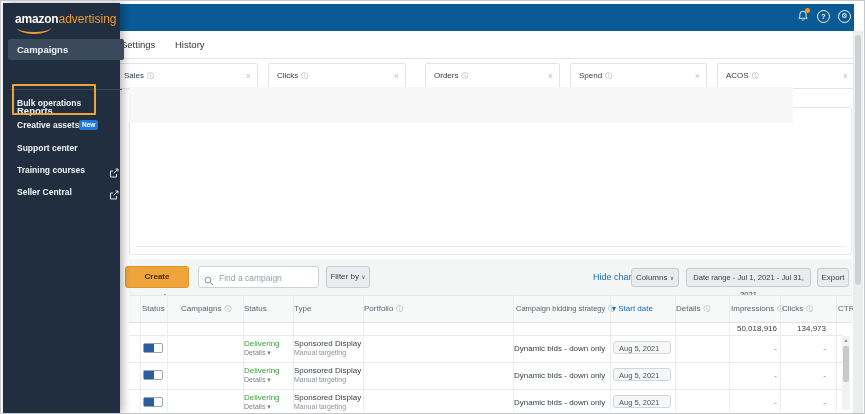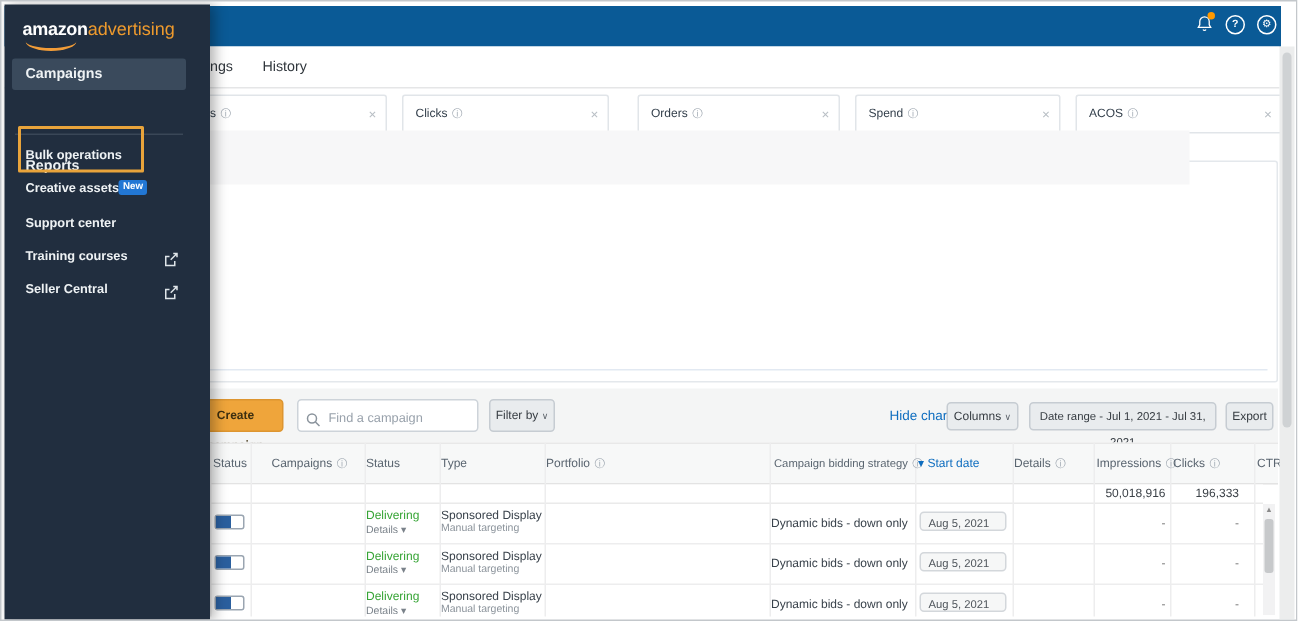--- a/index.html
+++ b/index.html
@@ -70,21 +70,21 @@
     background:#f6f7f7;font-size:7.5px;color:#50565c;line-height:13px;padding-left:5px;box-sizing:border-box;}
   .dash-imp{left:602px;top:9px;width:46px;text-align:right;font-size:8px;color:#777;}
   .dash-clk{left:653px;top:9px;width:44px;text-align:right;font-size:8px;color:#777;}
   
   .tbl-scroll{left:841px;top:335px;width:8px;height:74px;background:#f2f2f3;z-index:5;}
   .tbl-scroll .arrow{position:absolute;left:0;top:0;width:8px;text-align:center;font-size:5px;color:#8a8a8a;line-height:8px;}
   .tbl-thumb{position:absolute;left:1px;top:10px;width:6px;height:36px;background:#c7c9cb;border-radius:2px;}
   .win-scroll{left:852px;top:30px;width:10px;height:382px;background:#eceded;z-index:5;}
   .win-thumb{position:absolute;left:2px;top:4px;width:6px;height:250px;background:#cfd2d4;border-radius:3px;}
   
-  .sidebar{left:2px;top:2px;width:137px;height:410px;background:#212e3f;z-index:10;
+  .sidebar{left:2px;top:2px;width:117px;height:410px;background:#212e3f;z-index:10;
     box-shadow:3px 0 8px rgba(0,0,0,.3);}
   .logo{left:12px;top:9px;font-size:12px;white-space:nowrap;}
   .logo .brand{color:#fff;font-weight:bold;letter-spacing:-.2px;}
   .logo .suffix{color:#ee9a2d;}
   .smile{left:14px;top:23px;width:34px;height:6px;border-bottom:2px solid #f19c38;
     border-radius:0 0 55% 55%/0 0 90% 90%;}
   .side-item{left:0;width:125px;height:20px;color:#eef2f4;font-size:8.5px;font-weight:bold;line-height:20px;}
   .side-item .lbl{position:absolute;left:14px;}
   .item-selected{left:5px;width:116px;background:#3a4a5c;border-radius:2px;height:21px;line-height:21px;}
   .item-selected .lbl{left:9px;font-size:9.5px;}
@@ -182,21 +182,21 @@
   <div class="abs colsep" style="left:362px;"></div>
   <div class="abs colsep" style="left:512px;"></div>
   <div class="abs colsep" style="left:609px;"></div>
   <div class="abs colsep" style="left:674px;"></div>
   <div class="abs colsep" style="left:728px;"></div>
   <div class="abs colsep" style="left:779px;"></div>
   <div class="abs colsep" style="left:835px;"></div>
 
   <div class="abs summaryrow"></div>
   <div class="abs sumcell" style="left:730px;width:46px;">50,018,916</div>
-  <div class="abs sumcell" style="left:781px;width:44px;">196,333</div>
+  <div class="abs sumcell" style="left:781px;width:44px;">134,973</div>
 
   <div class="abs row" style="top:334px;">
     <div class="cell toggle">
         <div class="toggle-on"></div>
       </div>
     <div class="cell status-line1">Delivering</div>
     <div class="cell details-link"><span>Details</span> <span>▾</span></div>
     <div class="cell type-line1">Sponsored Display</div>
     <div class="cell type-line2">Manual targeting</div>
     <div class="cell bid-cell">Dynamic bids - down only</div>

